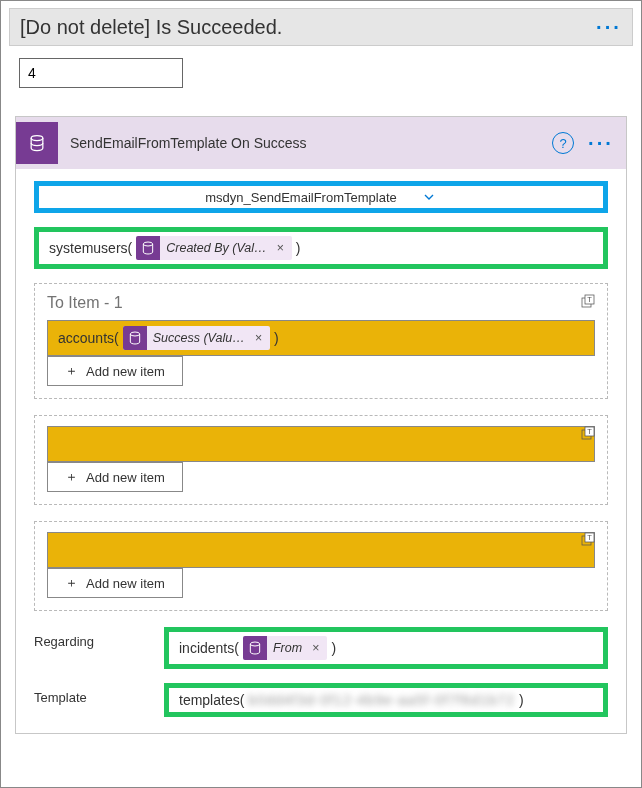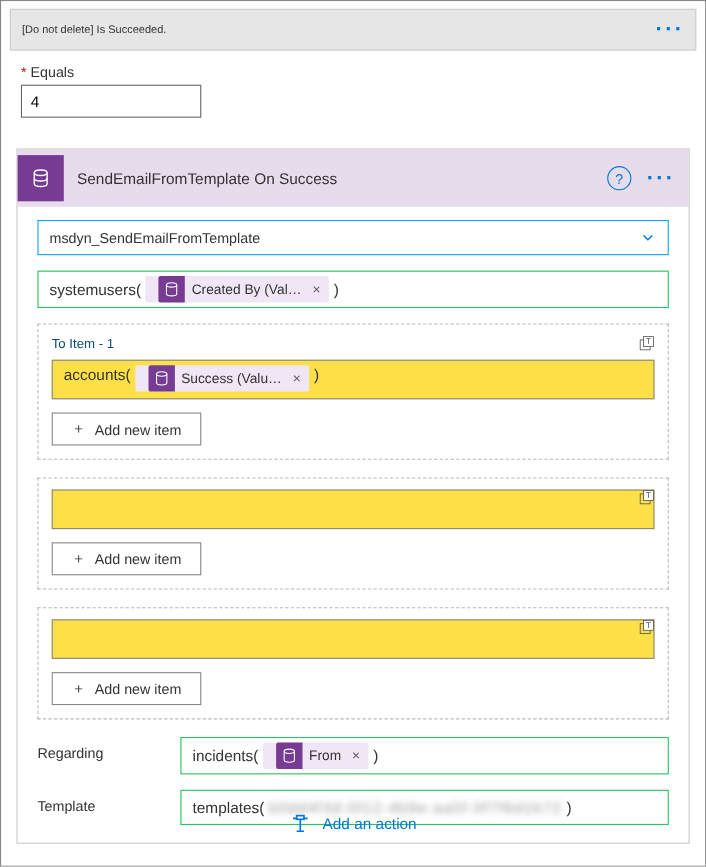--- a/index.html
+++ b/index.html
@@ -1,67 +1,66 @@
 <!DOCTYPE html>
 <html><head>
 <meta charset="utf-8">
 <style>
   * { box-sizing: border-box; }
   body { margin:0; font-family: "Segoe UI", Arial, sans-serif; font-size:13px; color:#333; background:#fff; }
   .page { width:642px; height:788px; border:1px solid #888; padding:0; position:relative; overflow:hidden; }
 
   .top-header { background:#e6e6e6; border:1px solid #ccc; margin:7px 8px 0 8px; height:38px; display:flex; align-items:center; padding:0 10px; justify-content:space-between; }
-  .top-header-title { color:#333; font-size:10px; }
+  .top-header-title { color:#333; font-size:20px; }
   .dots { color:#0078d4; font-size:20px; letter-spacing:2px; cursor:pointer; font-weight:bold; }
 
   .equals-area { margin:12px 14px 0 18px; }
   .req { color:#a4252c; }
   .equals-label { font-size:13px; margin-bottom:4px; }
   .equals-input { width:164px; height:30px; border:1px solid #666; padding:0 8px; font-size:14px; }
 
   .card { margin:28px 14px 0 14px; border:1px solid #c7c7c7; }
   .card-header { background:#e7dcec; height:52px; display:flex; align-items:center; }
   .card-icon { width:42px; height:42px; background:#773b93; display:flex; align-items:center; justify-content:center; }
   .card-title { flex:1; padding-left:12px; font-size:14px; color:#333; }
   .help { color:#0078d4; width:22px; height:22px; border:1.5px solid #0078d4; border-radius:50%; display:flex; align-items:center; justify-content:center; font-size:13px; margin-right:14px; cursor:pointer;}
   .card-body { padding:12px 18px 16px 18px; }
 
   .row { display:flex; align-items:flex-start; margin-bottom:14px; }
   .row-label { width:130px; padding-top:7px; font-size:13px; }
   .row-control { flex:1; }
-  .select-box { border:1px solid #0ea5e9; height:32px; display:flex; align-items:center; padding:0 10px; justify-content:space-between; background:#fff;gap:24px; }
+  .select-box { border:5px solid #0ea5e9; height:32px; display:flex; align-items:center; padding:0 10px; justify-content:center; background:#fff;gap:24px; }
   .chev { color:#0078d4; }
-  .text-box { border:1px solid #22c55e; min-height:32px; display:flex; align-items:center; padding:4px 10px; background:#fff; flex-wrap:wrap; gap:4px;}
-  .token { display:inline-flex; align-items:center; background:#f1e6f5; border-radius:2px; height:24px; padding:0 8px 0 12px; font-size:12.5px; gap:6px; }
+  .text-box { border:5px solid #22c55e; min-height:32px; display:flex; align-items:center; padding:4px 10px; background:#fff; flex-wrap:wrap; gap:4px;}
+  .token { display:inline-flex; align-items:center; background:#f1e6f5; border-radius:2px; height:24px; padding:0 8px 0 0; font-size:12.5px; gap:6px;font-style:italic; }
   .token-icon { width:24px; height:24px; background:#773b93; display:flex; align-items:center; justify-content:center; border-radius:2px 0 0 2px; }
   .token-x { cursor:pointer; padding-left:4px; color:#555;}
   .plain { font-size:14px; }
   .arr-group { border:1px dashed #b9b9b9; padding:10px 12px 12px 12px; margin-bottom:16px; position:relative;}
-  .arr-title { font-size:12px; color:#0c4a6e; margin-bottom:8px; }
-  .arr-box { border:1px solid #888; min-height:36px; display:flex; align-items:flex-start; padding:4px 10px; background:#fde047; flex-wrap:wrap; gap:4px; margin-bottom:12px;}
+  .arr-title { font-size:16px; color:#737373; margin-bottom:8px; }
+  .arr-box { border:1px solid #888; min-height:36px; display:flex; align-items:center; padding:4px 10px; background:#eab308; flex-wrap:wrap; gap:4px; margin-bottom:0;}
   .add-btn { border:1px solid #888; height:30px; width:136px; display:flex; align-items:center; justify-content:center; gap:8px; background:#fff; cursor:pointer; font-size:13px;}
   .toggle-icn { position:absolute; top:8px; right:10px; width:18px; height:18px; cursor:pointer; color:#555;}
   .blur { filter: blur(3px); color:#999; letter-spacing:1px;}
 
   .add-action { position:absolute; bottom:28px; left:0; right:0; display:flex; align-items:center; justify-content:center; gap:10px; color:#0078d4; font-size:14px; cursor:pointer;}
   .svg-db { width:20px; height:20px; }
   .svg-db-sm { width:16px; height:16px; }
 </style>
 </head>
 <body>
 
 <div class="page">
 
   <div class="top-header">
     <span class="top-header-title">[Do not delete] Is Succeeded.</span>
     <span class="dots">···</span>
   </div>
 
   <div class="equals-area">
-    <div class="equals-label"><span class="req">* </span><span>Equals</span></div>
     <input class="equals-input" value="4" style="">
   </div>
 
   <div class="card">
     <div class="card-header">
       <div class="card-icon">
         <svg class="svg-db" viewBox="0 0 24 24" fill="none">
             <ellipse cx="12" cy="6" rx="7" ry="3" stroke="#fff" stroke-width="1.5"></ellipse>
             <path d="M5 6v12c0 1.66 3.13 3 7 3s7-1.34 7-3V6" stroke="#fff" stroke-width="1.5"></path>
             <path d="M5 12c0 1.66 3.13 3 7 3s7-1.34 7-3" stroke="#fff" stroke-width="1.5"></path>
@@ -184,21 +183,14 @@
             <span class="plain">templates(</span>
             <span class="plain blur">b0dd4f3d-0f12-4b9e-aa5f-0f7f6d1b72</span>
             <span class="plain">)</span>
           </div>
         </div>
       </div>
 
     </div>
   </div>
 
-  <div class="add-action">
-    <svg width="20" height="20" viewBox="0 0 24 24">
-        <path d="M4 6h16M12 6v14M8 20h8" stroke="#0078d4" stroke-width="1.8" fill="none"></path>
-        <rect x="8" y="3" width="8" height="4" stroke="#0078d4" stroke-width="1.8" fill="#fff"></rect>
-      </svg>
-    <span>Add an action</span>
-  </div>
 
 </div>
 
 </body></html>

